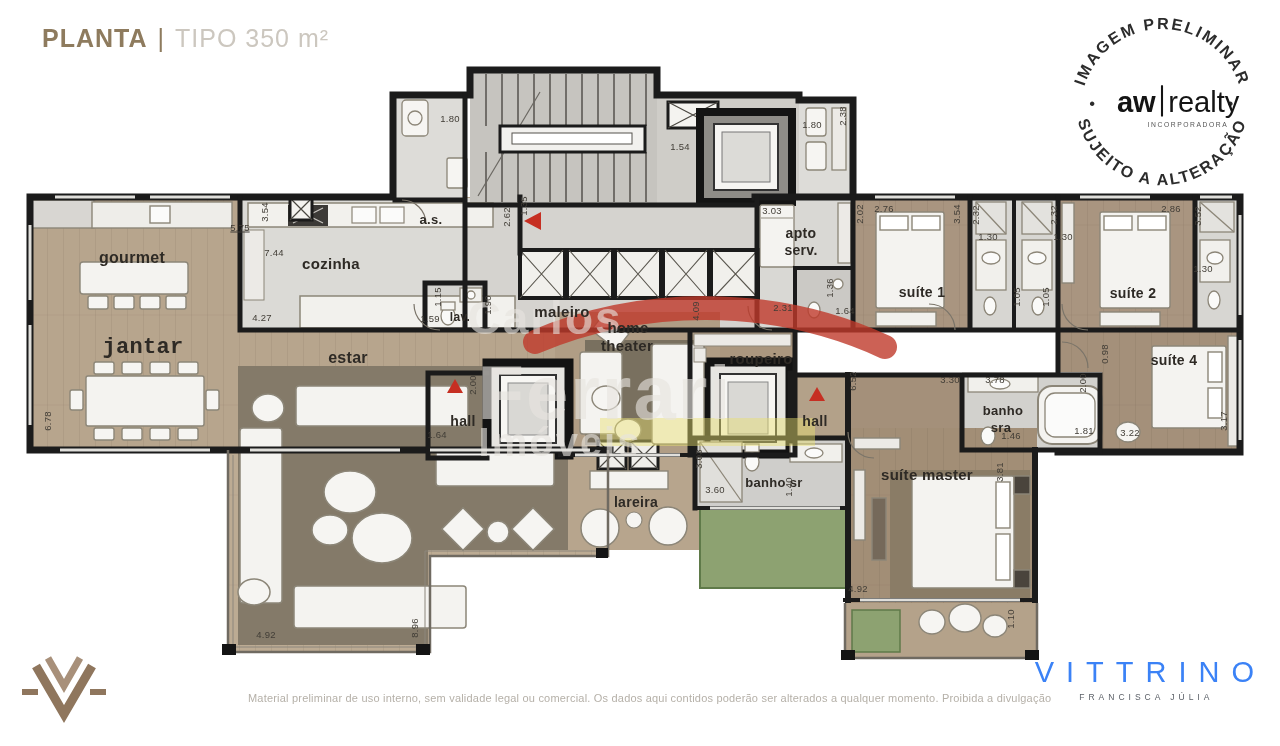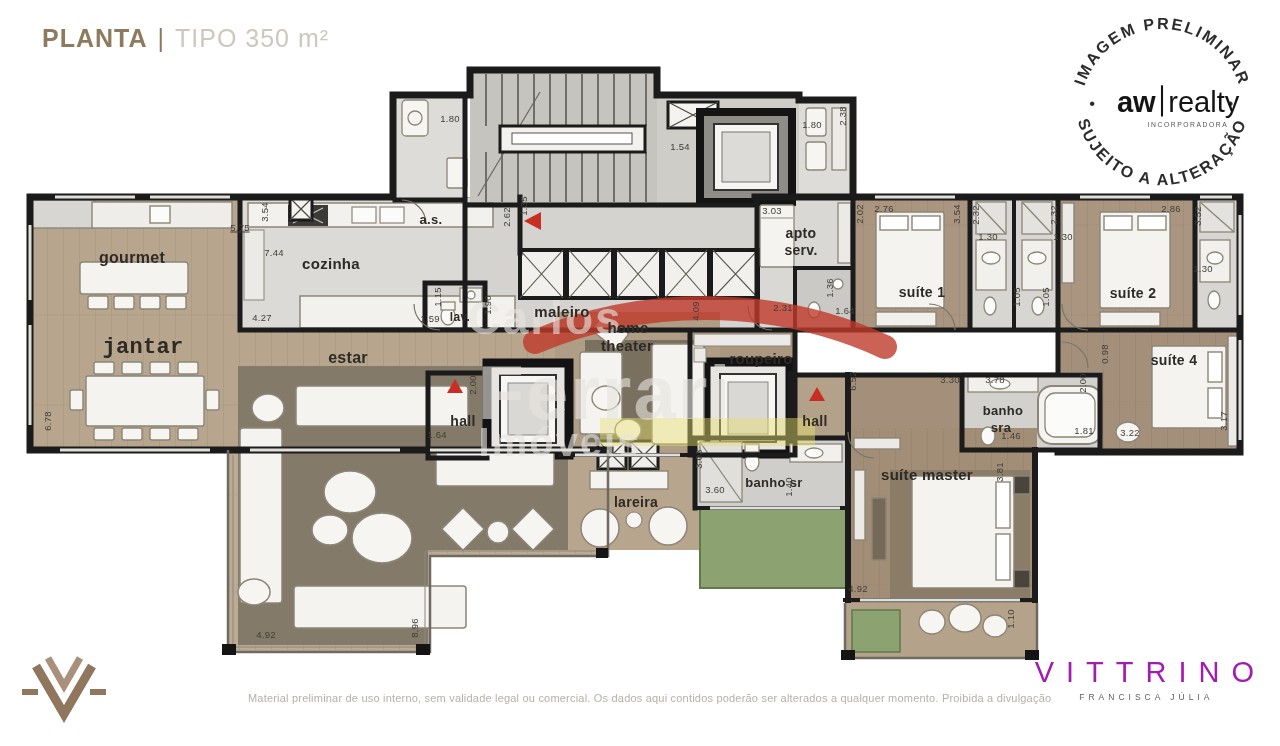--- a/index.html
+++ b/index.html
@@ -21,21 +21,21 @@
   #plan-overlay{position:absolute;left:0;top:0;width:1280px;height:746px;pointer-events:none;}
   .room-label{position:absolute;transform:translate(-50%,-50%);font-weight:700;color:#2e2a25;
               letter-spacing:.3px;white-space:nowrap;}
   .dim-label{position:absolute;transform:translate(-50%,-50%);font-size:9.5px;color:#413d36;
              white-space:nowrap;letter-spacing:.2px;}
   .dim-label.rot{transform:translate(-50%,-50%) rotate(-90deg);}
   
   .disclaimer{position:absolute;left:248px;top:692px;font-size:11px;
               color:#b5b0a8;letter-spacing:.2px;white-space:nowrap;}
   .brand-block{position:absolute;right:26px;top:656px;text-align:center;}
-  .brand-main{font-size:29px;letter-spacing:12px;color:#a21caf;font-weight:400;margin-right:-12px;}
+  .brand-main{font-size:29px;letter-spacing:12px;color:#3b82f6;font-weight:400;margin-right:-12px;}
   .brand-sub{font-size:8.5px;letter-spacing:4px;color:#5a5f66;margin-top:3px;margin-right:-4px;}
   .v-logo{position:absolute;left:18px;top:646px;}
 </style>
 </head>
 <body>
 
 <div class="canvas">
 
   <svg class="plan-svg" width="1280" height="746" viewBox="0 0 1280 746">
     <defs>

